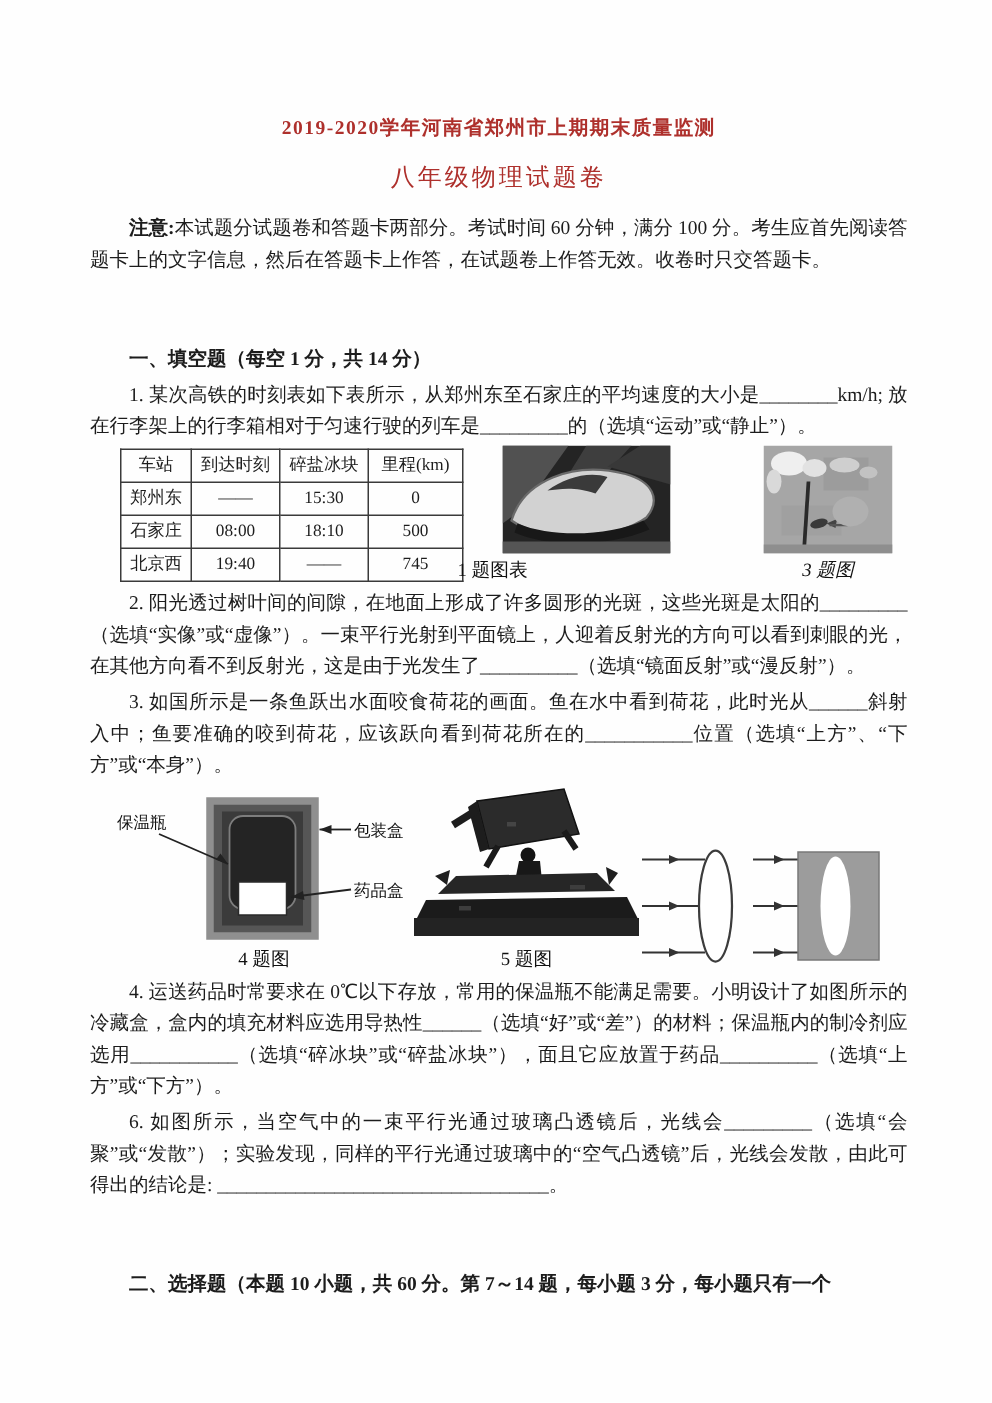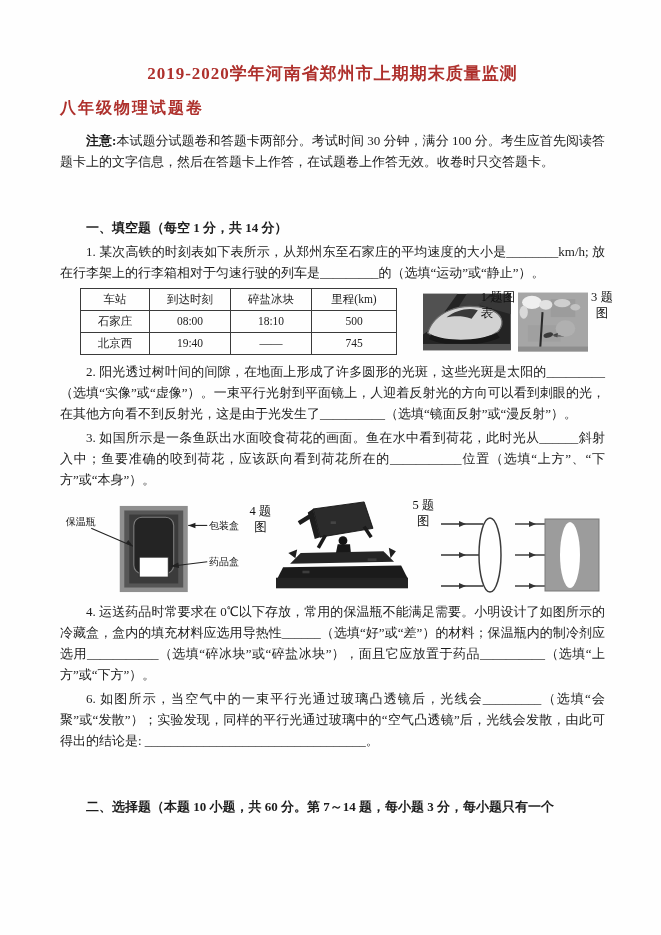--- a/index.html
+++ b/index.html
@@ -3,72 +3,78 @@
 <meta charset="utf-8">
 <style>
   html,body { margin:0; padding:0; background:#ffffff; }
   .page {
     position:relative; width:661px; height:935px; box-sizing:border-box;
     padding:62px 56px 16px 60px; background:#fefefe; color:#1c1c1c;
     font-family:"Liberation Serif", serif; font-size:13px; line-height:21px;
     overflow:hidden;
   }
   .title {
-    margin:1px; text-align:center; font-size:17px; font-weight:700;
+    margin:12px; text-align:center; font-size:13px; font-weight:700;
     color:#ae302c; letter-spacing:1px;
   }
   .subtitle {
-    margin:13px 0 0 0; font-size:16px; font-weight:700;
+    margin:13px 0 0 0; text-align:center; font-size:16px; font-weight:400;
     color:#ae302c; letter-spacing:2px;
   }
   p { margin:3px 0; text-align:justify; }
   .indent { text-indent:2em; }
   .notice-label { font-weight:700;margin-top:15px; }
   .section-head { font-weight:600;margin-top:45px; }
 
   .figrow1 { display:flex; align-items:flex-start; margin:3px 4px 1px 20px; }
   .figrow2 { display:flex; align-items:flex-end; justify-content:center; margin:4px 4px 1px 6px; }
-  .fig { display:flex; }
+  .fig { display:flex; flex-direction:column; }
   .cap { font-size:12.5px; line-height:16px; margin-top:3px; color:#111; }
 
   table.schedule { border-collapse:collapse; font-size:11.5px; line-height:13px; margin-top:2px; }
   table.schedule th, table.schedule td {
-    border:1px solid #3a3a3a; padding:4px 16px; text-align:center; font-weight:normal;
+    border:1px solid #3a3a3a; padding:4px 5px; text-align:center; font-weight:normal;
   }
   .col-station { min-width:36px; } .col-arr, .col-dep { min-width:48px; } .col-dist { min-width:52px; }
 
   .train-block { margin-left:26px; }
   .train-cap { margin-left:-30px; }
-  .fish-block { margin-left:auto; margin-right:6px; }
+  .fish-block { margin-left:auto; margin-right:6px;font-style:italic; }
   .fish-cap { text-align:center; }
   .cap-center { text-align:center; }
   svg text { font-family:"Liberation Serif", serif; }
 </style>
 </head>
 <body>
 
 <div class="page">
 
   <h1 class="title">2019-2020学年河南省郑州市上期期末质量监测</h1>
   <h2 class="subtitle">八年级物理试题卷</h2>
 
-  <p class="indent" style="margin-top:12px;"><span class="notice-label">注意:</span><span>本试题分试题卷和答题卡两部分。考试时间 30 分钟，满分 100 分。考生应首先阅读答题卡上的文字信息，然后在答题卡上作答，在试题卷上作答无效。收卷时只交答题卡。</span></p>
+  <p class="indent" style="margin-top:12px;"><span class="notice-label">注意:</span><span>本试题分试题卷和答题卡两部分。考试时间 60 分钟，满分 100 分。考生应首先阅读答题卡上的文字信息，然后在答题卡上作答，在试题卷上作答无效。收卷时只交答题卡。</span></p>
 
   <p class="indent section-head">一、填空题（每空 1 分，共 14 分）</p>
 
   <p class="indent">1. 某次高铁的时刻表如下表所示，从郑州东至石家庄的平均速度的大小是________km/h; 放在行李架上的行李箱相对于匀速行驶的列车是_________的（选填“运动”或“静止”）。</p>
 
   <div class="figrow1">
     <table class="schedule">
       <tbody>
           <tr>
         <th class="col-station">车站</th>
         <th class="col-arr">到达时刻</th>
         <th class="col-dep">碎盐冰块</th>
         <th class="col-dist">里程(km)</th>
+      </tr>
+      <tr>
+        <td>郑州东</td>
+        <td>——</td>
+        <td>15:30</td>
+        <td>0</td>
       </tr>
       <tr>
         <td>石家庄</td>
         <td>08:00</td>
         <td>18:10</td>
         <td>500</td>
       </tr>
       <tr>
         <td>北京西</td>
         <td>19:40</td>

